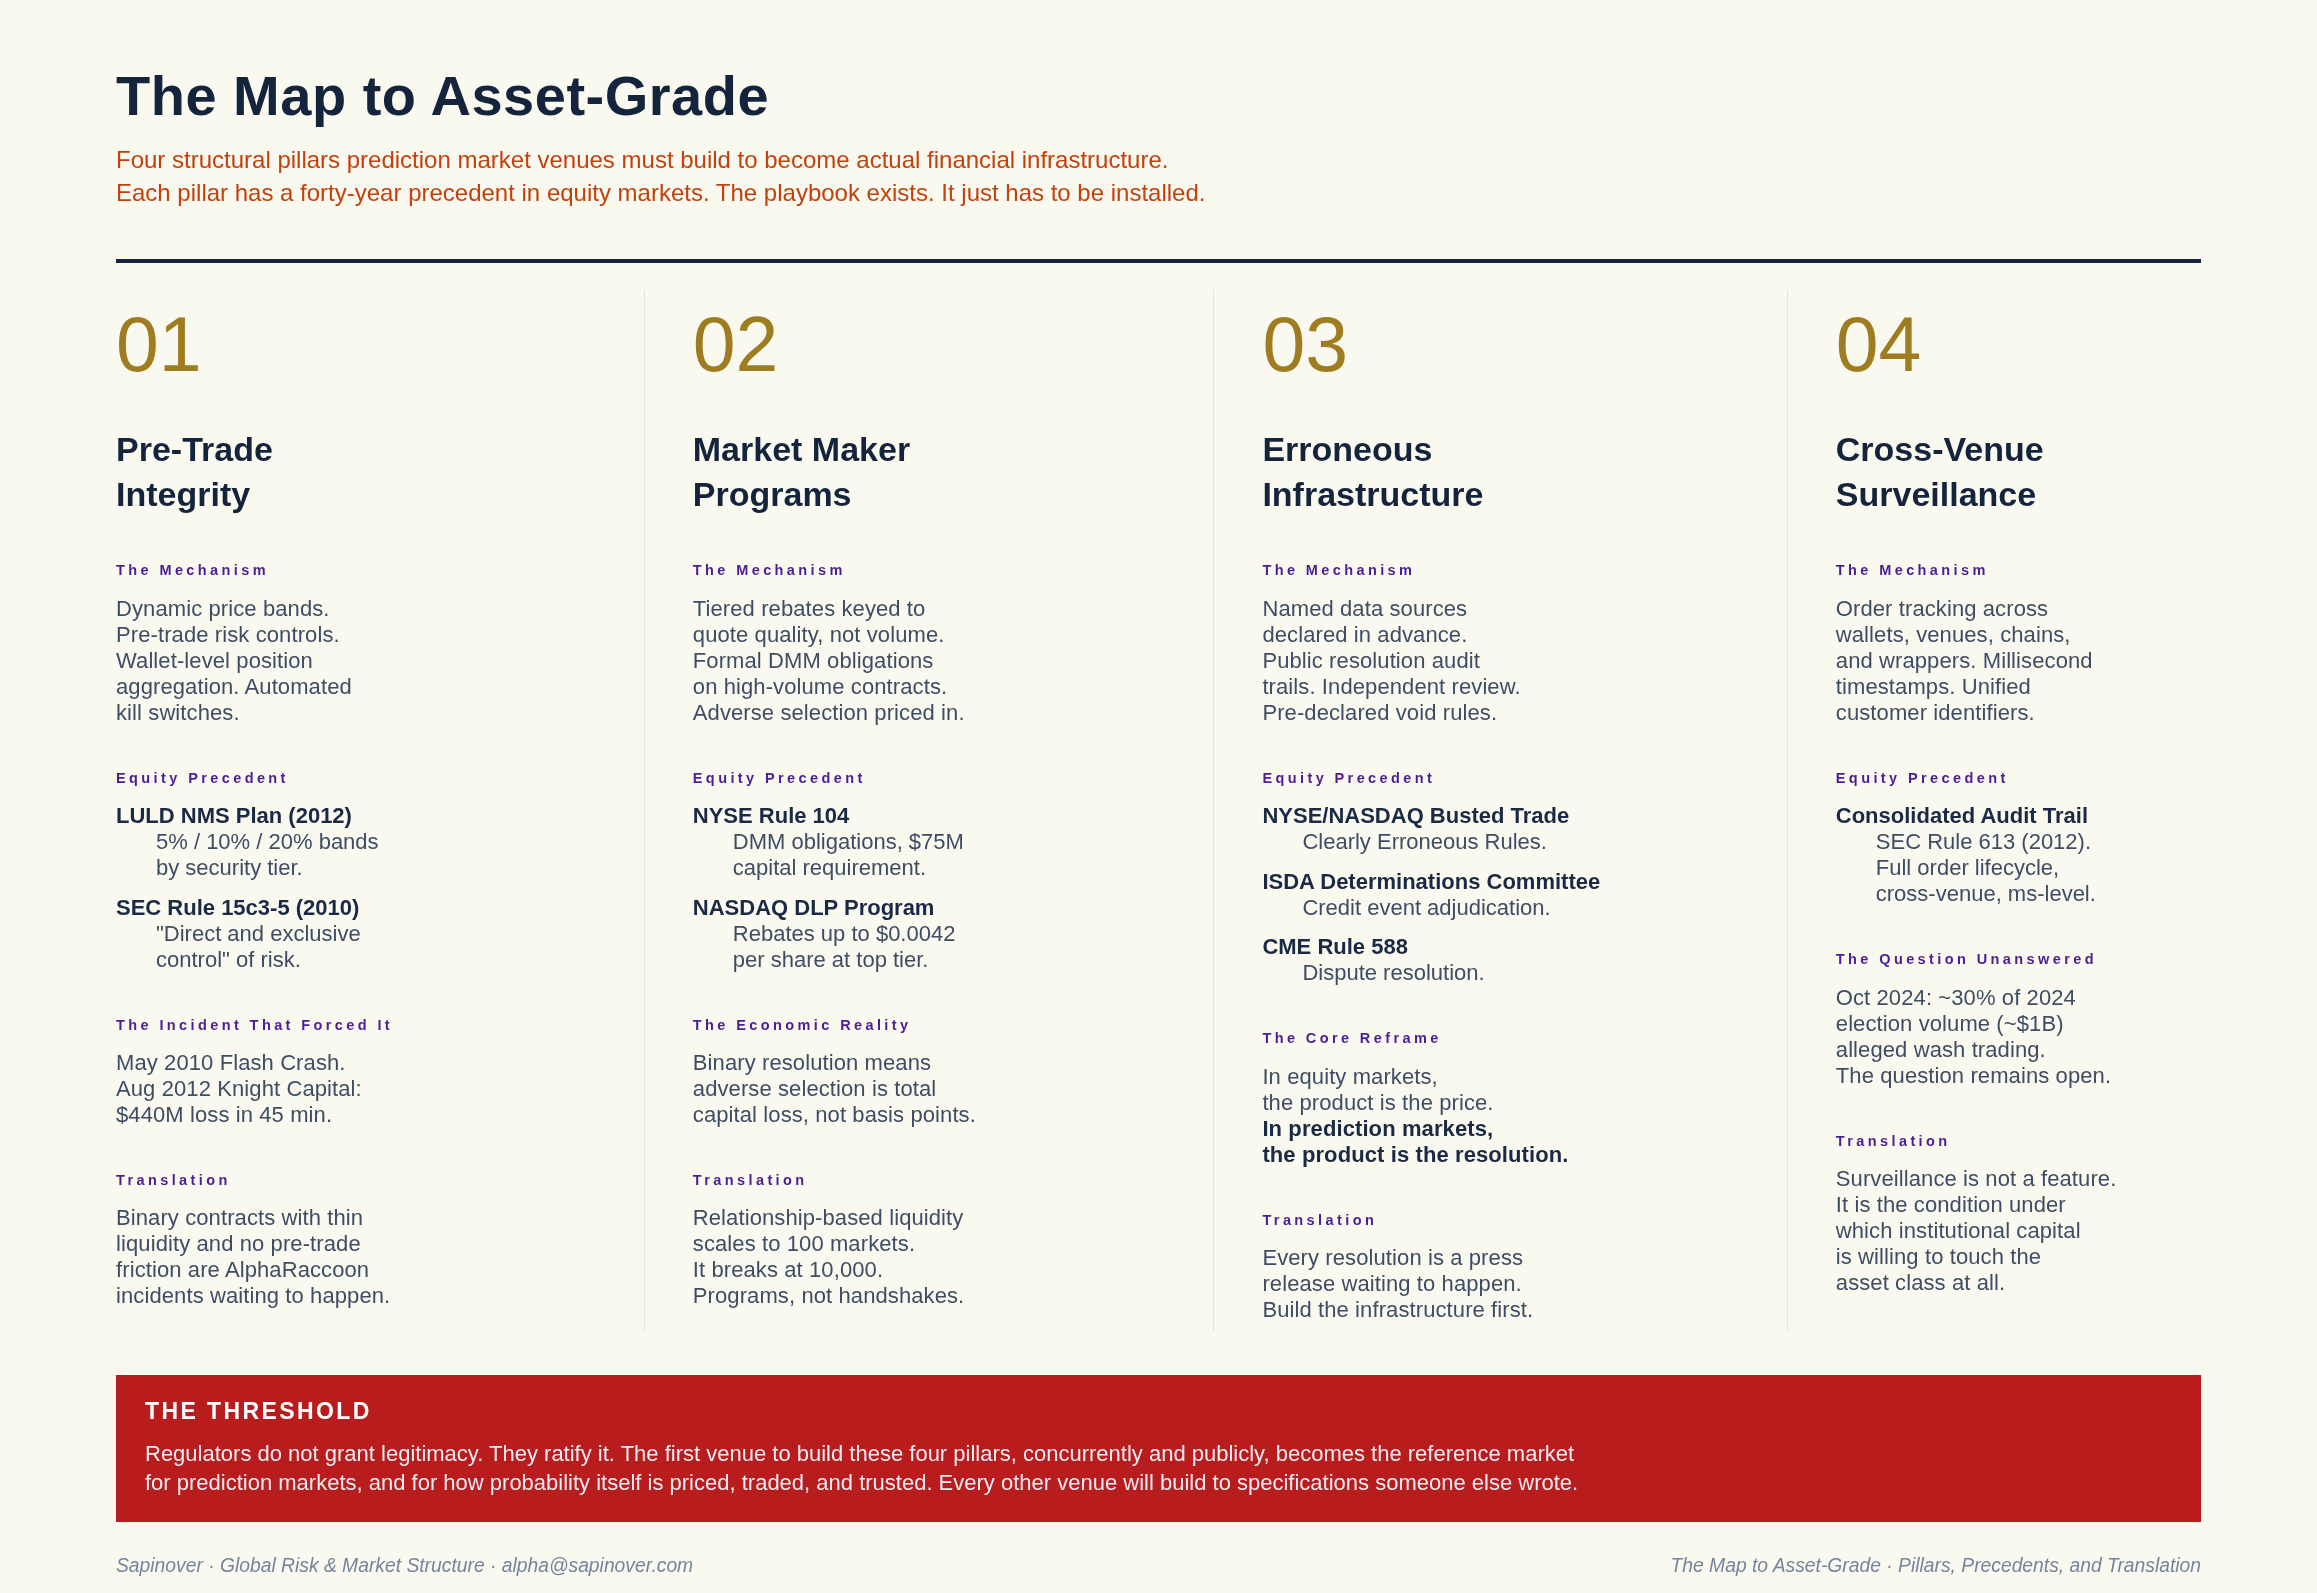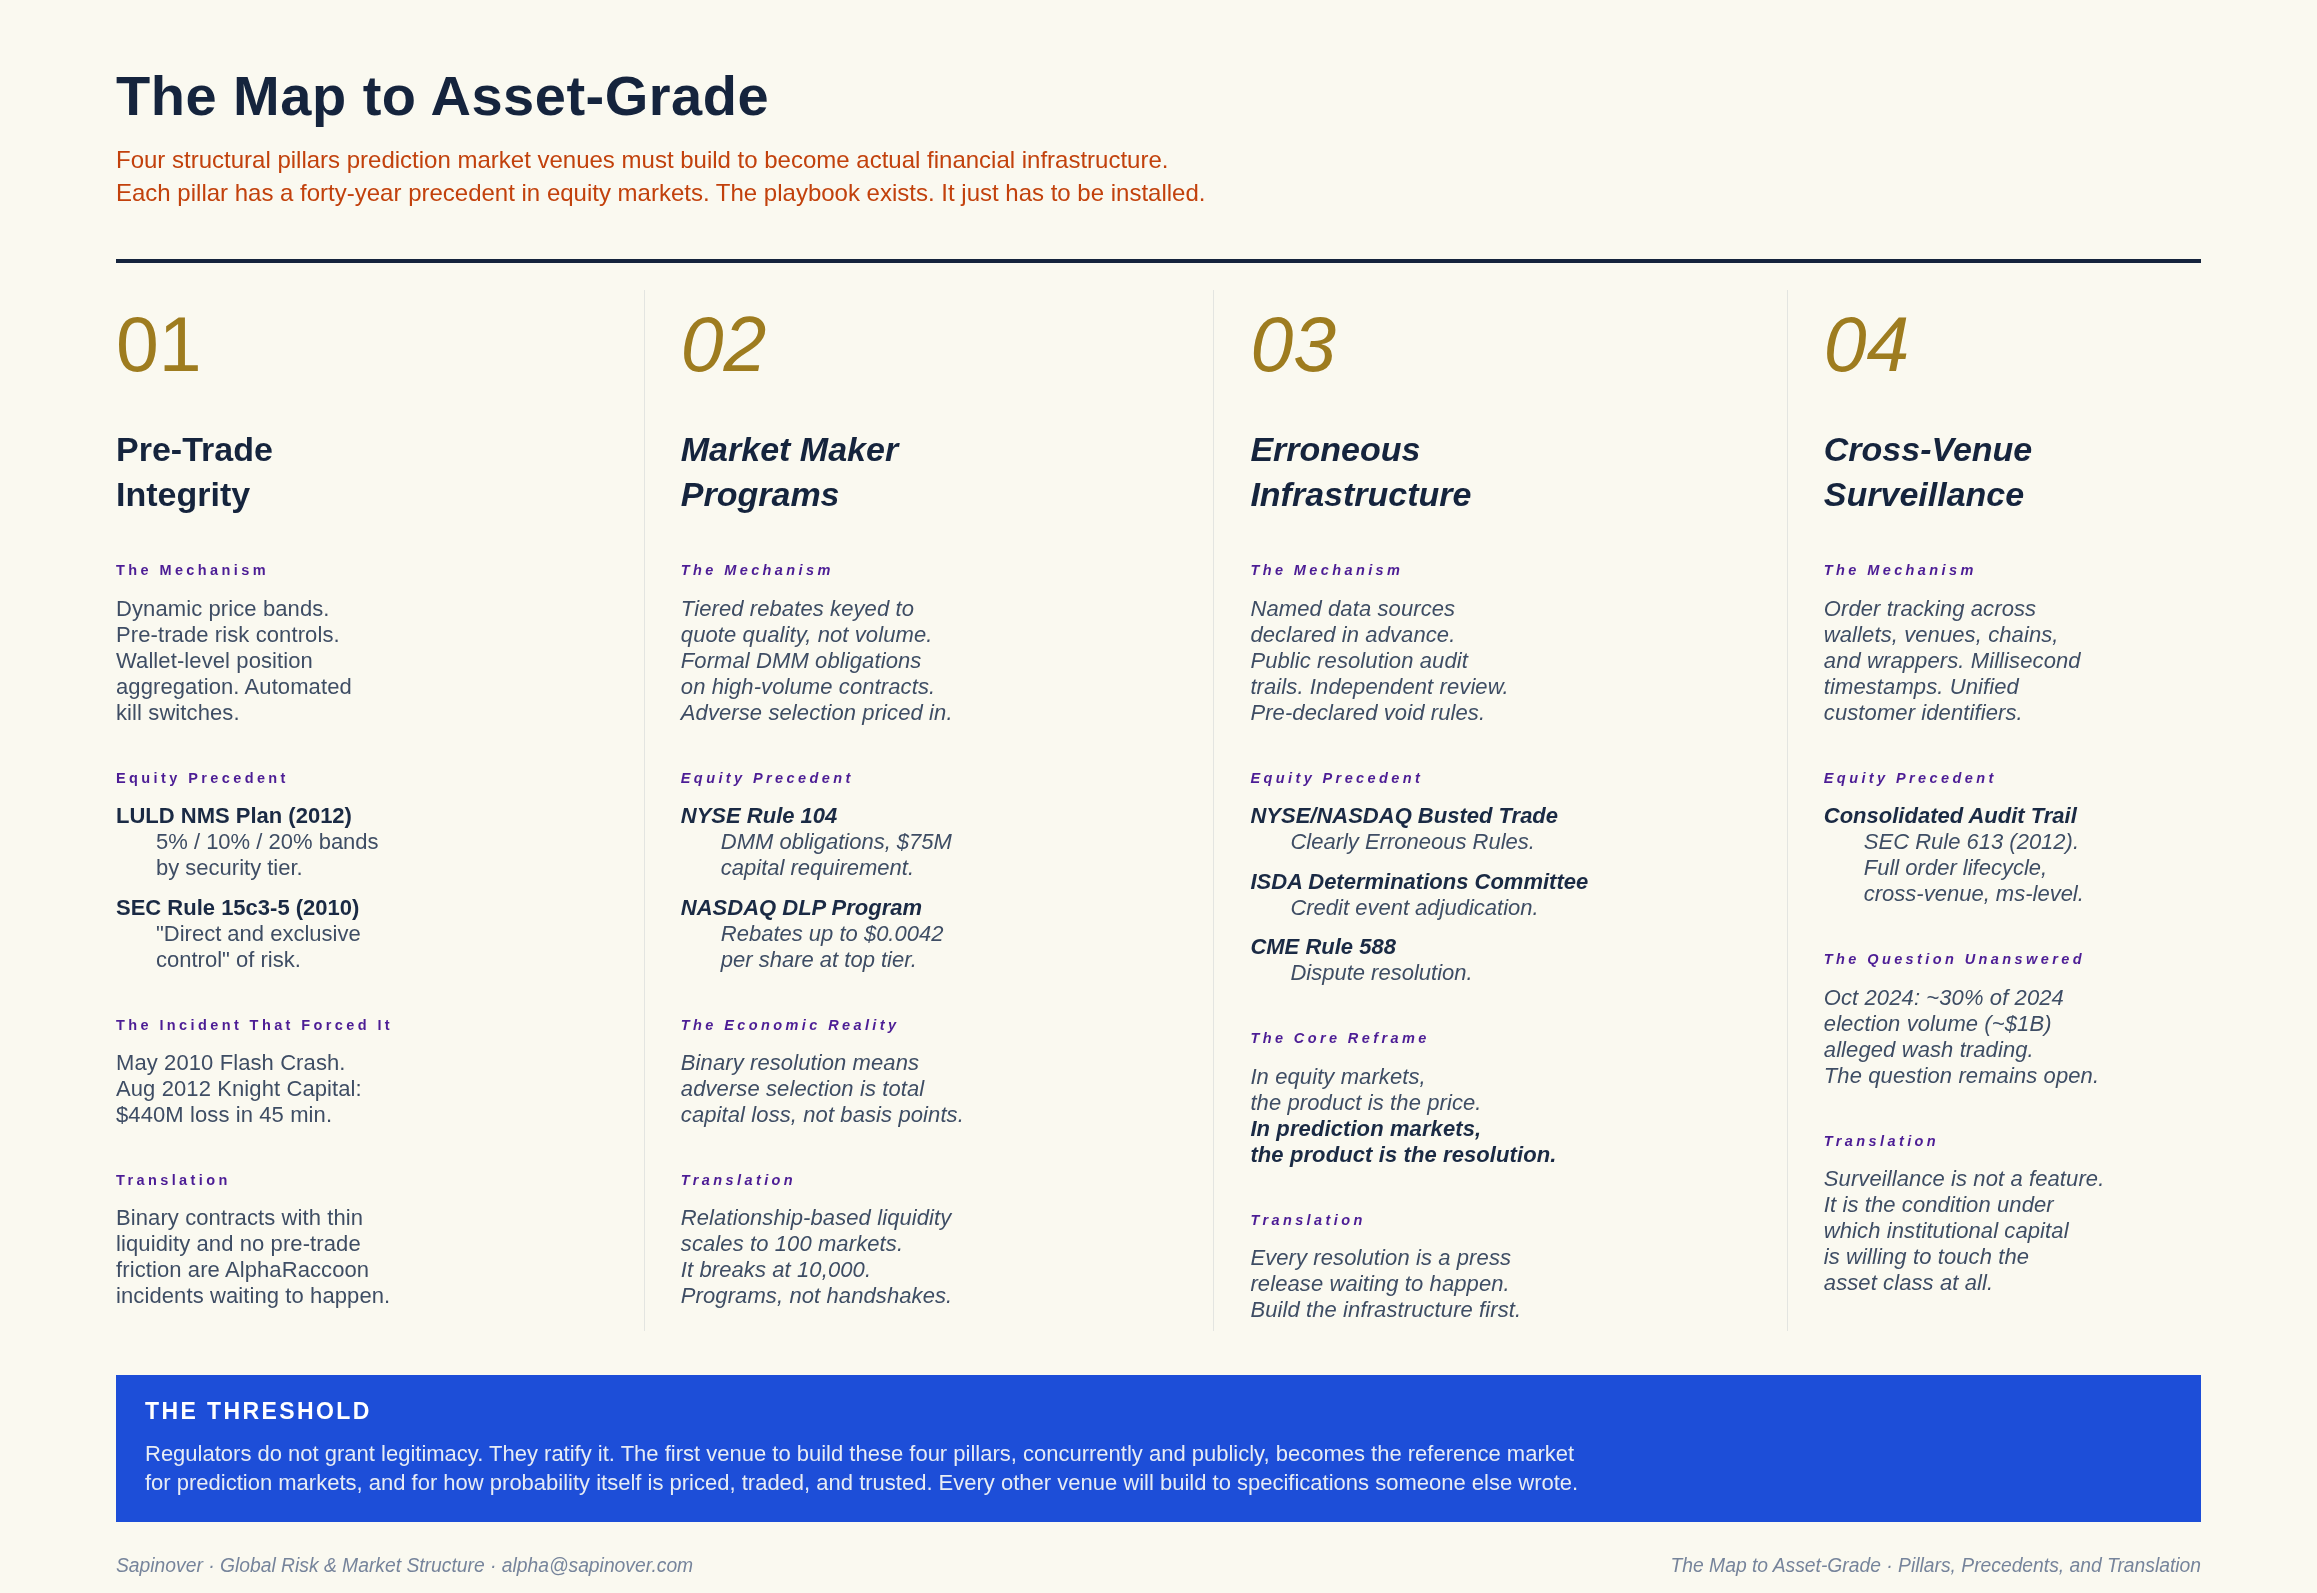--- a/index.html
+++ b/index.html
@@ -40,23 +40,22 @@
     margin-top: 27px;
     display: grid;
     grid-template-columns: 544fr 588fr 592fr 436fr;
     min-height: 1041px;
     align-items: start;
     gap: 11px;
   }
   .pillar { padding-right: 21px; }
   .pillar + .pillar {
     border-left: 1.9px solid #E3E5E1;
-    padding-left: 36px;
+    padding-left: 48px;
     height: 100%;
-    font-style: italic;
   }
   .pillar-number {
     margin-top: 15.4px;
     font-size: 77px;
     line-height: 1;
     font-weight: 400;
     color: #9E7C1F;
   }
   .pillar-title {
     margin-top: 44px;
@@ -94,21 +93,21 @@
   .entry-desc {
     font-size: 22px;
     line-height: 26px;
     color: #3E4D64;
     margin-left: 40px;
   }
 
   
   .threshold {
     margin-top: 44px;
-    background: #1d4ed8;
+    background: #b91c1c;
     padding: 23px 29px 25px 29px;
   }
   .threshold-label {
     color: #FFFFFF;
     font-size: 23px;
     font-weight: 700;
     letter-spacing: 2.4px;
   }
   .threshold-text {
     margin-top: 13.5px;

